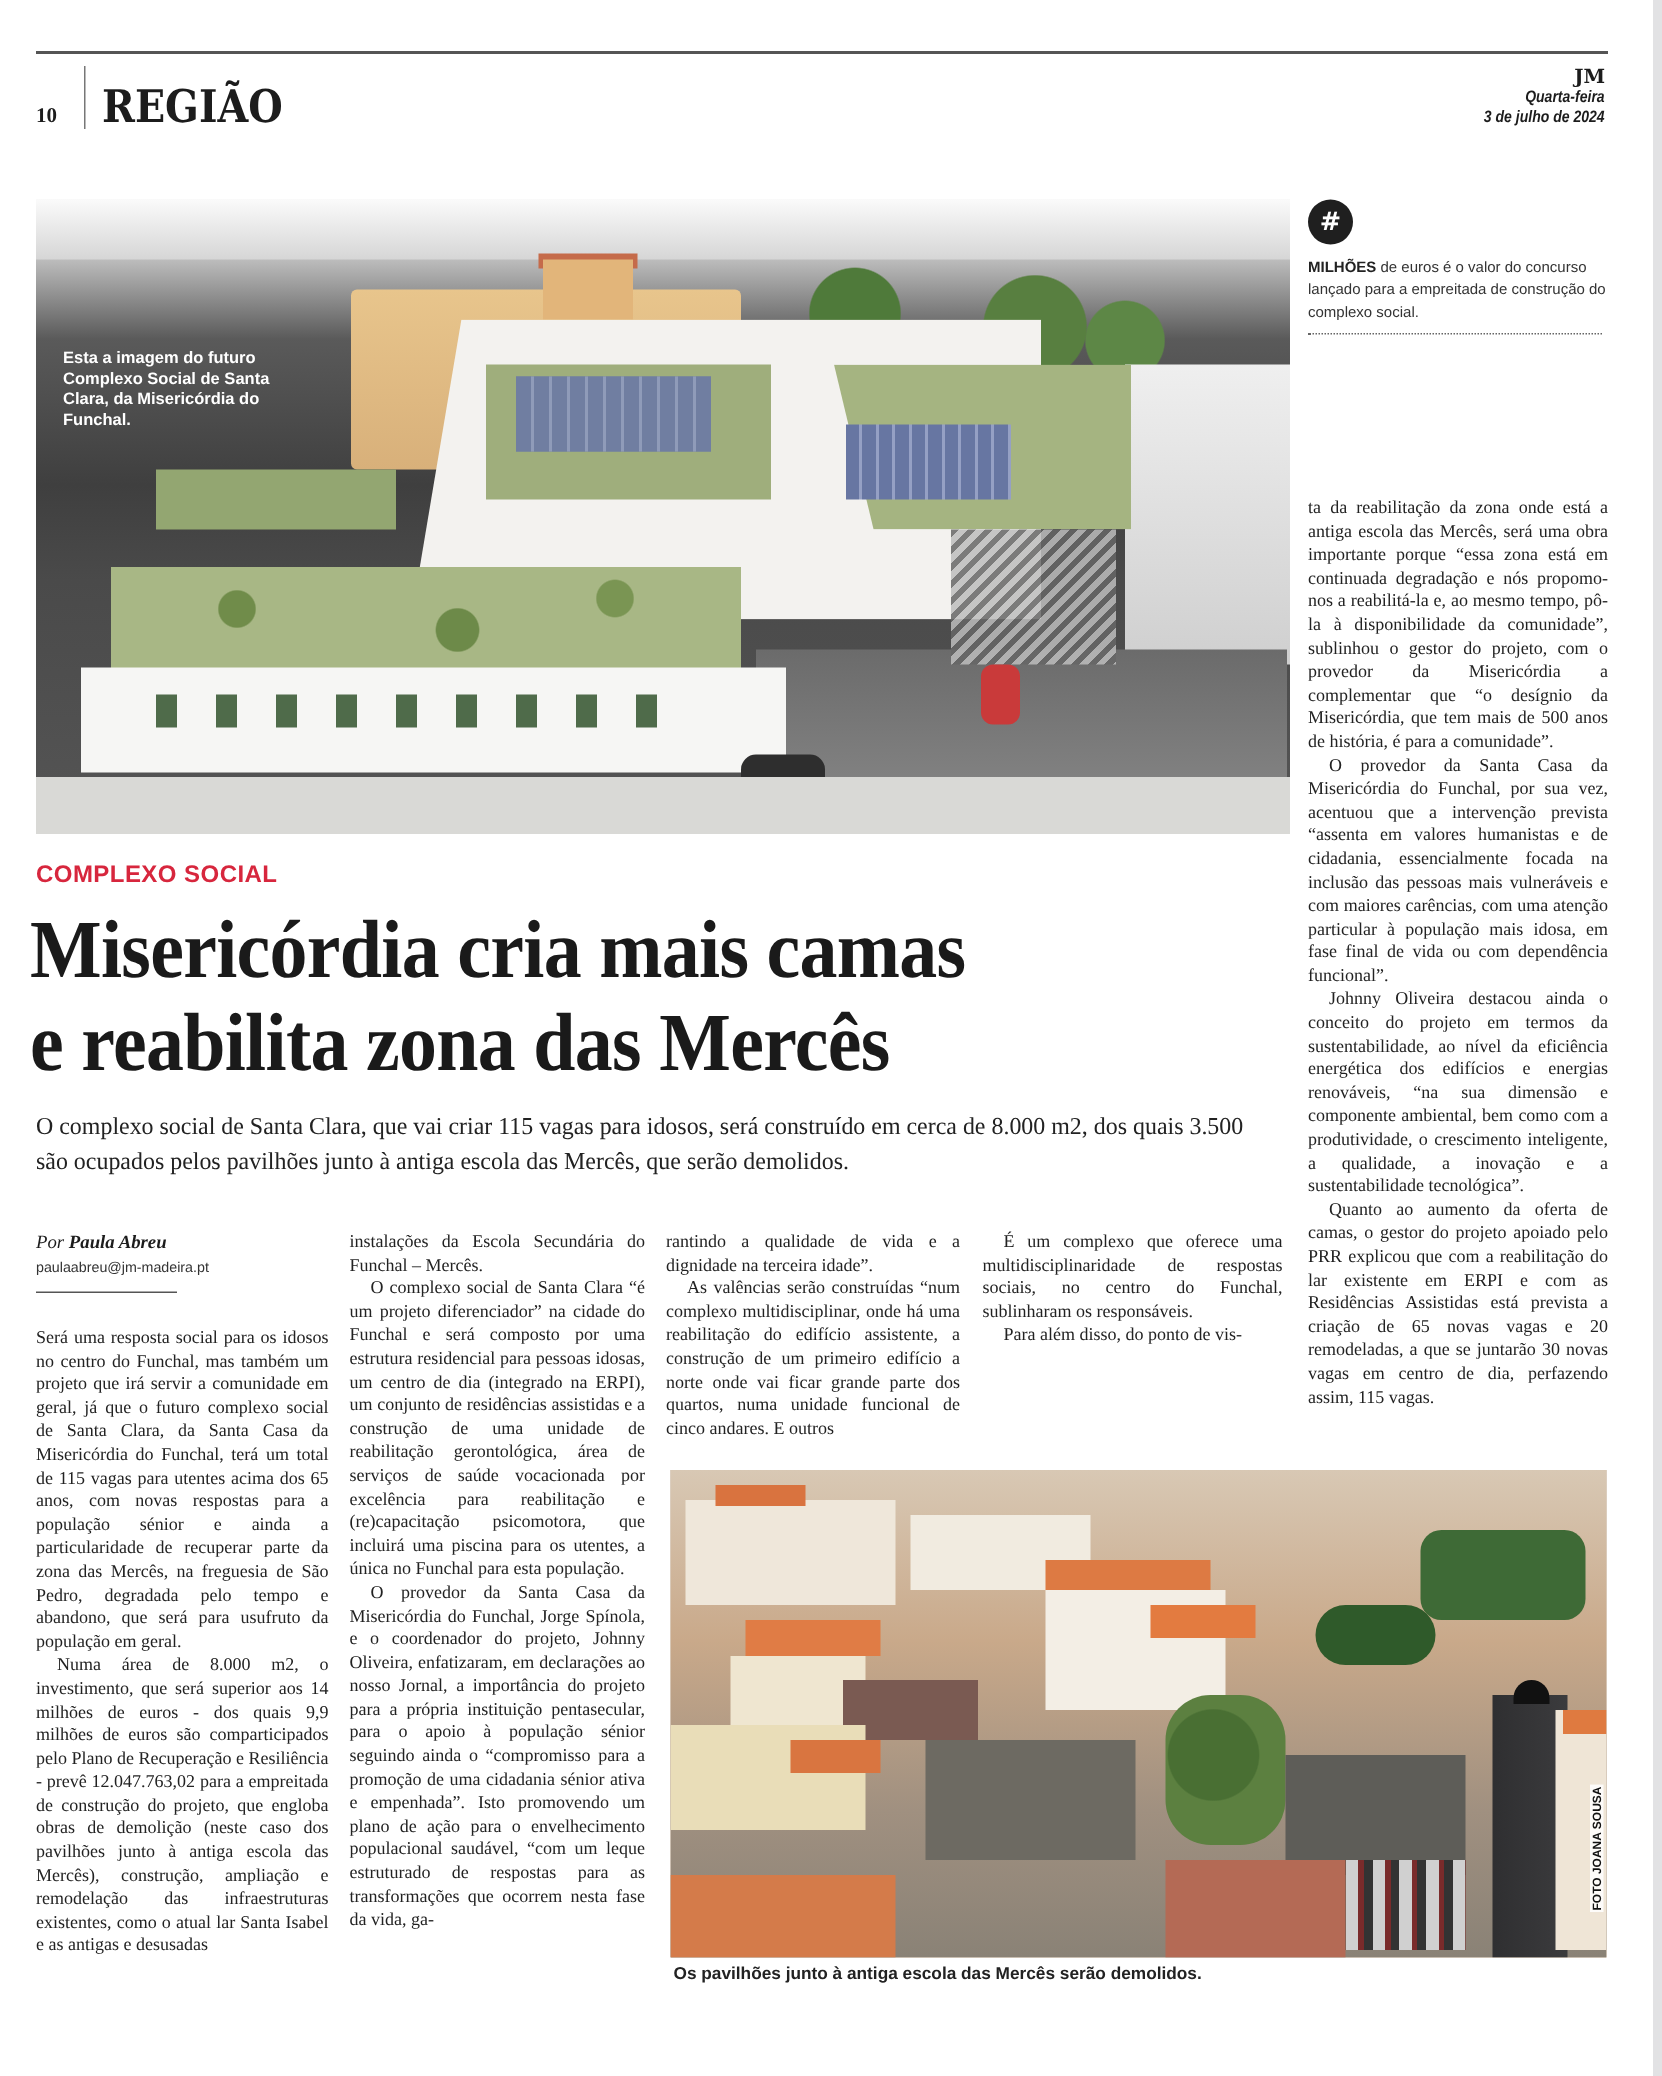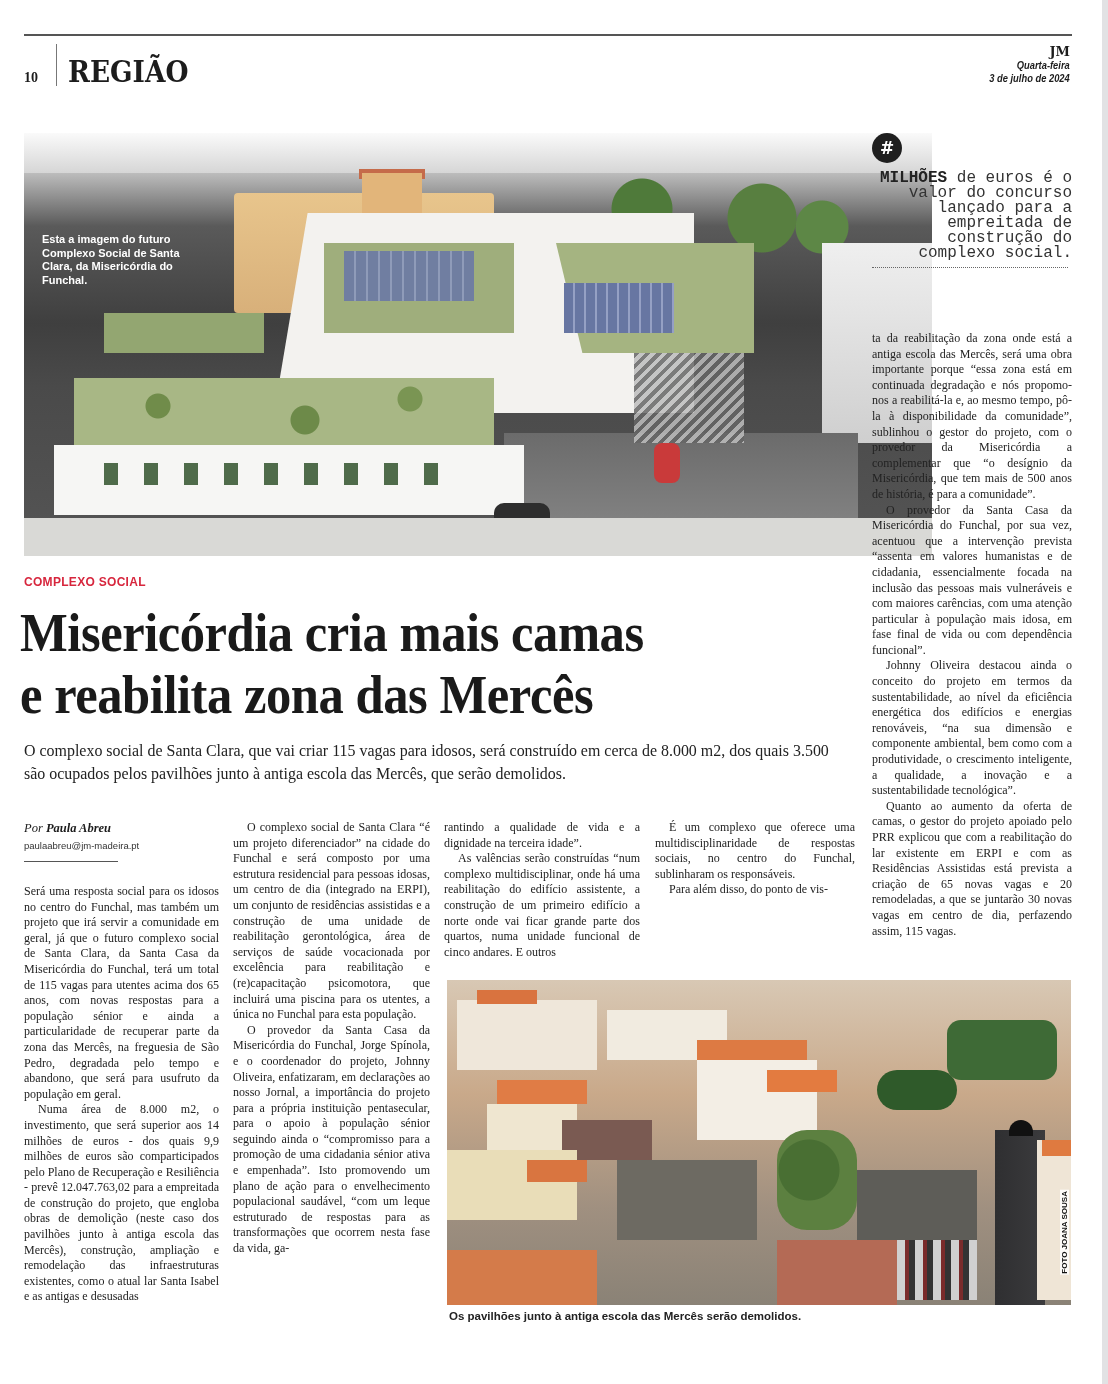--- a/index.html
+++ b/index.html
@@ -12,21 +12,21 @@
   .top-rule { position: absolute; left: 24px; top: 34px; width: 1048px; height: 2px; background: #555; }
 
   .page-num { position: absolute; left: 24px; top: 70px; font-family: "Liberation Serif", serif; font-weight: bold; font-size: 14px; }
   .sep-bar { position: absolute; left: 56px; top: 44px; width: 1px; height: 42px; background: #777; }
   .section { position: absolute; left: 68px; top: 54px; font-family: "DejaVu Serif", serif; font-weight: bold; font-size: 30px; letter-spacing: 0px; transform: scaleX(0.88); transform-origin: left; }
   .masthead { position: absolute; right: 38px; top: 44px; text-align: right; font-family: "Liberation Sans", sans-serif; }
   .masthead .logo { font-family: "DejaVu Serif", serif; font-weight: bold; font-size: 13px; }
   .masthead .day, .masthead .date { font-style: italic; font-size: 11px; font-weight: bold; line-height: 13px; transform: scaleX(0.85); transform-origin: right; }
 
   
-  .photo1 { position: absolute; left: 24px; top: 133px; width: 908px; height: 423px; overflow: hidden;
+  .photo1 { position: absolute; left: 24px; top: 133px; width: 836px; height: 423px; overflow: hidden;
     background: linear-gradient(180deg, #f4f4f4 0%, #c8c8c8 8%, #5a5a5a 22%, #3f3f3f 45%, #4a4a4a 60%, #555 100%); }
   .photo1 .sky { position:absolute; left:0; top:0; width:100%; height:40px; background: linear-gradient(180deg,#fafafa,#d6d6d6); }
   .photo1 .hotel { position:absolute; left:210px; top:60px; width:260px; height:120px; background: linear-gradient(180deg,#e8c58c,#d8b07a); border-radius: 4px; }
   .photo1 .hotel-tower { position:absolute; left:338px; top:40px; width:60px; height:40px; background:#e2b57a; }
   .photo1 .roof-red { position:absolute; left:335px; top:36px; width:66px; height:10px; background:#c56b4a; }
   .photo1 .trees { position:absolute; right:80px; top:40px; width:300px; height:90px;
     background: radial-gradient(circle at 30% 40%, #4f7a3a 0 30px, transparent 31px),
                 radial-gradient(circle at 70% 50%, #587f40 0 34px, transparent 35px),
                 radial-gradient(circle at 90% 60%, #5d8746 0 26px, transparent 27px); }
   .photo1 .grey-bldg { position:absolute; right:0; top:110px; width:110px; height:200px; background: linear-gradient(180deg,#efefef,#cfcfcf); }
@@ -51,31 +51,31 @@
   .photo1 .car-dark { position:absolute; left:470px; top:370px; width:56px; height:30px; background:#2e2e2e; border-radius:10px; }
   .photo1 .bottom-strip { position:absolute; left:0; top:385px; width:100%; height:38px; background:#d9d9d6; }
   .photo1 .caption-overlay { position:absolute; left:18px; top:100px; width:150px; color:#ffffff;
     font-family: "Liberation Sans", sans-serif; font-size: 11px; line-height: 13.5px; font-weight: bold; }
 
   
   .stat { position: absolute; left: 872px; top: 133px; width: 200px; }
   .stat .hash { width: 30px; height: 30px; border-radius: 50%; background: #1f1f1f; color: #fff;
     font-family: "DejaVu Sans", sans-serif; font-weight: bold; font-size: 17px; text-align: center; line-height: 30px; }
   .stat .num { font-family: "DejaVu Serif", serif; font-weight: bold; font-size: 70px; line-height: 70px; margin-top: 2px; margin-left: 2px; letter-spacing: -4px; }
-  .stat .text { margin-top: 8px; font-family: Liberation Mono, monospace; font-size: 16px; line-height: 15px; color: #333; text-align: right; }
+  .stat .text { margin-top: 8px; font-family: Liberation Sans, sans-serif; font-size: 10px; line-height: 15px; color: #333; }
   .stat .text b { color: #222; font-weight: bold; }
   .stat .rule { margin-top: 6px; border-top: 1px dotted #666; width: 196px; }
 
   
   .col { position: absolute; font-family: "Liberation Serif", serif; font-size: 12px; line-height: 15.6px; color: #222; text-align: justify; }
   .col p { margin: 0; text-indent: 14px; }
   .col p.noindent { text-indent: 0; }
   .col-right { left: 872px; top: 331px; width: 200px; }
 
-  .kicker { position: absolute; left: 24px; top: 575px; color: #d7263d; font-family: "Liberation Sans", sans-serif; font-weight: bold; font-size: 12px; letter-spacing: .3px; }
+  .kicker { position: absolute; left: 24px; top: 575px; color: #d7263d; font-family: "Liberation Sans", sans-serif; font-weight: bold; font-size: 16px; letter-spacing: .3px; }
   .headline { position: absolute; left: 20px; top: 602px; width: 840px; font-family: "Liberation Serif", serif; font-weight: bold; font-size: 55px; line-height: 62px; color: #1a1a1a; letter-spacing: -0.5px; transform: scaleX(0.92); transform-origin: left; white-space: nowrap; }
   .standfirst { position: absolute; left: 24px; top: 740px; width: 840px; font-family: "Liberation Serif", serif; font-size: 16.2px; line-height: 23px; color: #222; transform: scaleX(0.985); transform-origin: left; }
 
   .byline { position: absolute; left: 24px; top: 821px; font-family: "Liberation Serif", serif; font-size: 12.5px; font-style: italic; }
   .byline b { font-weight: bold; }
   .email { position: absolute; left: 24px; top: 840px; font-family: "Liberation Sans", sans-serif; font-size: 9.5px; color: #333; }
   .byline-rule { position: absolute; left: 24px; top: 861px; width: 94px; height: 1px; background: #555; }
 
   .col-1 { left: 24px; top: 884px; width: 195px; }
   .col-2 { left: 233px; top: 820px; width: 197px; }
@@ -151,20 +151,21 @@
 
 <div class="byline"><span>Por </span><b>Paula Abreu</b></div>
 <div class="email">paulaabreu@jm-madeira.pt</div>
 <div class="byline-rule"></div>
 
 <div class="col col-1">
   <p class="noindent">Será uma resposta social para os idosos no centro do Funchal, mas também um projeto que irá servir a comunidade em geral, já que o futuro complexo social de Santa Clara, da Santa Casa da Misericórdia do Funchal, terá um total de 115 vagas para utentes acima dos 65 anos, com novas respostas para a população sénior e ainda a particularidade de recuperar parte da zona das Mercês, na freguesia de São Pedro, degradada pelo tempo e abandono, que será para usufruto da população em geral.</p>
   <p>Numa área de 8.000 m2, o investimento, que será superior aos 14 milhões de euros - dos quais 9,9 milhões de euros são comparticipados pelo Plano de Recuperação e Resiliência - prevê 12.047.763,02 para a empreitada de construção do projeto, que engloba obras de demolição (neste caso dos pavilhões junto à antiga escola das Mercês), construção, ampliação e remodelação das infraestruturas existentes, como o atual lar Santa Isabel e as antigas e desusadas</p>
 </div>
 <div class="col col-2">
+  <p class="noindent">instalações da Escola Secundária do Funchal – Mercês.</p>
   <p>O complexo social de Santa Clara “é um projeto diferenciador” na cidade do Funchal e será composto por uma estrutura residencial para pessoas idosas, um centro de dia (integrado na ERPI), um conjunto de residências assistidas e a construção de uma unidade de reabilitação gerontológica, área de serviços de saúde vocacionada por excelência para reabilitação e (re)capacitação psicomotora, que incluirá uma piscina para os utentes, a única no Funchal para esta população.</p>
   <p>O provedor da Santa Casa da Misericórdia do Funchal, Jorge Spínola, e o coordenador do projeto, Johnny Oliveira, enfatizaram, em declarações ao nosso Jornal, a importância do projeto para a própria instituição pentasecular, para o apoio à população sénior seguindo ainda o “compromisso para a promoção de uma cidadania sénior ativa e empenhada”. Isto promovendo um plano de ação para o envelhecimento populacional saudável, “com um leque estruturado de respostas para as transformações que ocorrem nesta fase da vida, ga-</p>
 </div>
 <div class="col col-3">
   <p class="noindent">rantindo a qualidade de vida e a dignidade na terceira idade”.</p>
   <p>As valências serão construídas “num complexo multidisciplinar, onde há uma reabilitação do edifício assistente, a construção de um primeiro edifício a norte onde vai ficar grande parte dos quartos, numa unidade funcional de cinco andares. E outros</p>
 </div>
 <div class="col col-4">
   <p>É um complexo que oferece uma multidisciplinaridade de respostas sociais, no centro do Funchal, sublinharam os responsáveis.</p>
   <p>Para além disso, do ponto de vis-</p>

